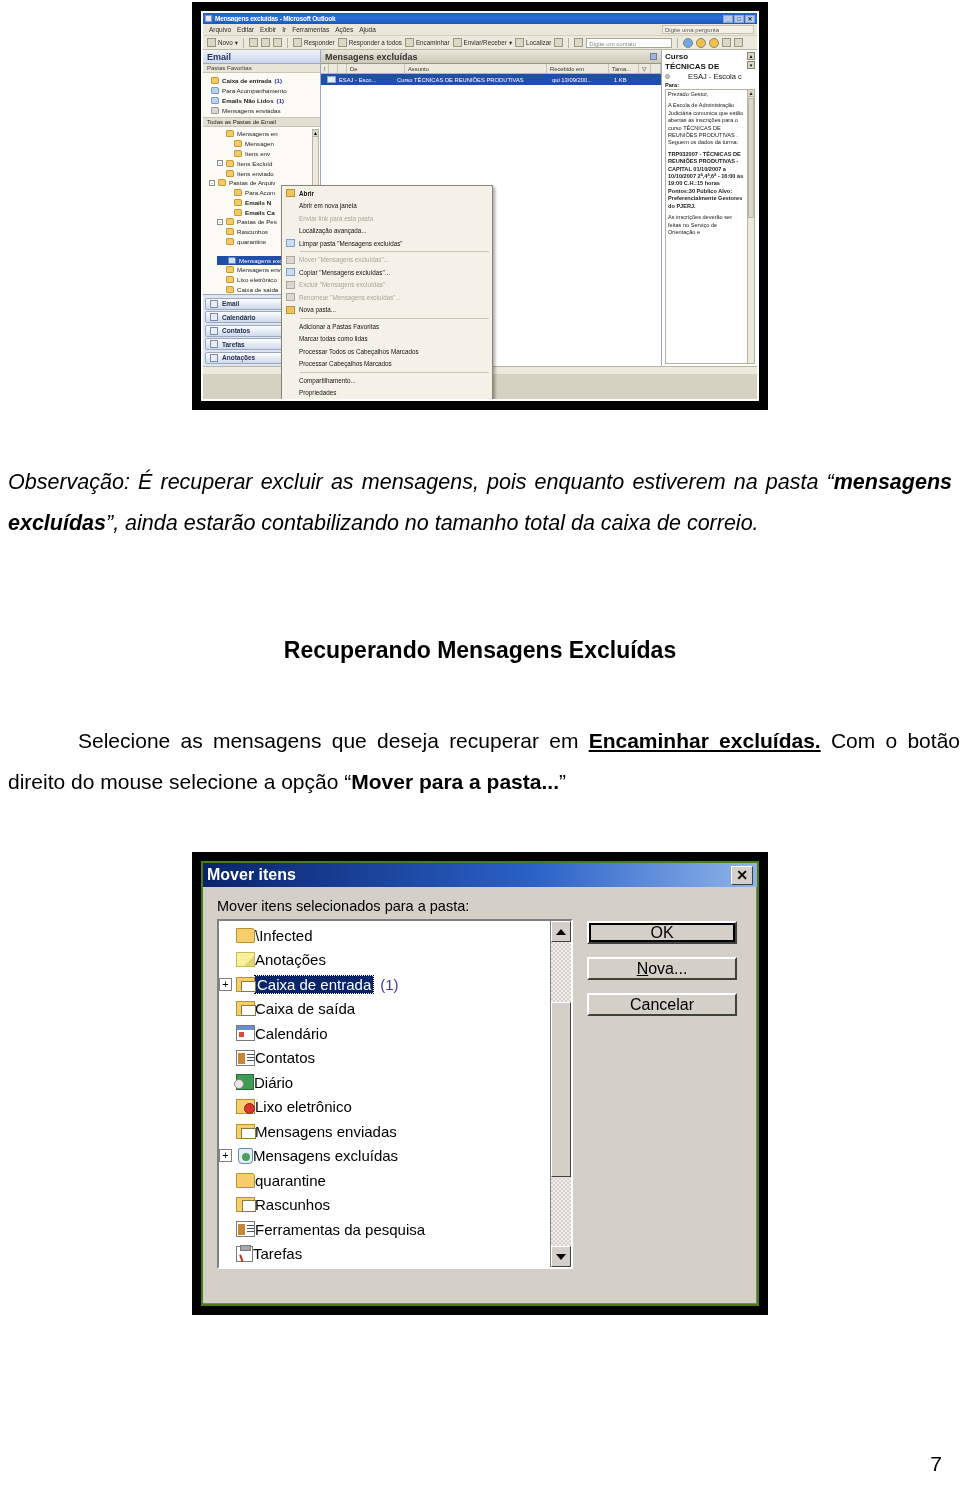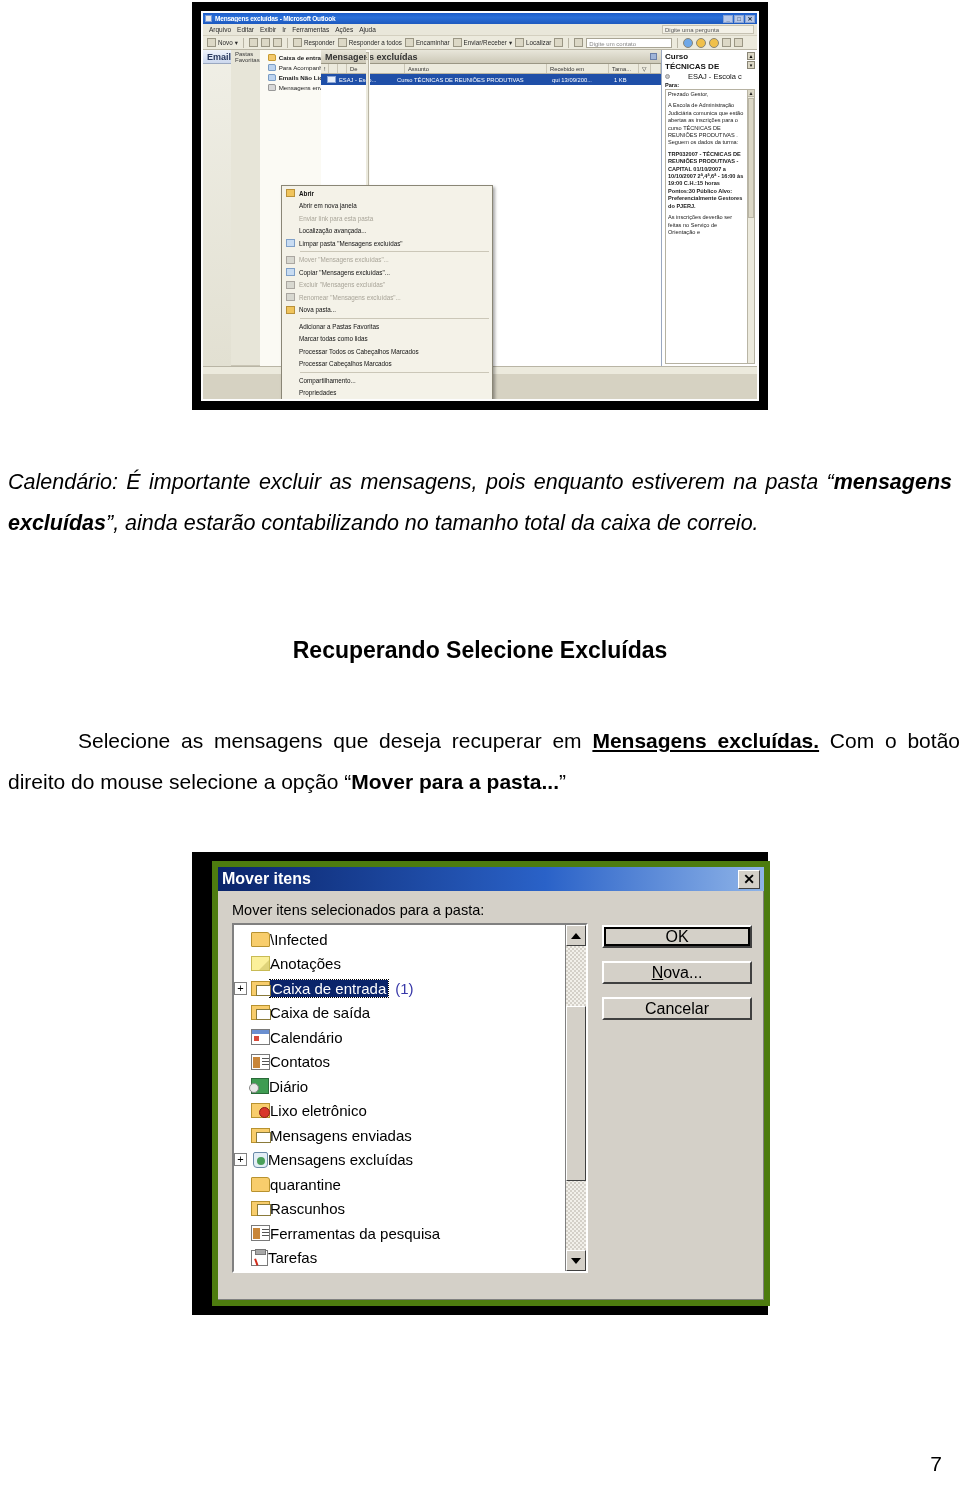--- a/index.html
+++ b/index.html
@@ -88,21 +88,21 @@
     width:10px; height:10px; border-radius:50%;
     border:1px solid #8a8676;
   }
 
   .ol-body { display:flex; height: 316px; background:#8ba4cc; }
 
   
   .ol-nav {
     width: 118px; background: linear-gradient(to bottom,#f0efe6,#e2e0d2);
     border-right:1px solid #9aa8c0;
-    display:flex; flex-direction:row;
+    display:flex; flex-direction:column;
   }
   .ol-nav-title {
     height: 14px;
     background: linear-gradient(to bottom,#eff3fb,#ccd8ee);
     font-size: 9px; font-weight:bold; color:#27375c;
     padding-left:4px; line-height:14px;
     border-bottom:1px solid #9aa8c0;
   }
   .ol-fav-head {
     font-size:6px; color:#3a3a3a; background:#e7e5d8;
@@ -236,22 +236,22 @@
     width:9px;height:8px;display:block;background:#f0c45c;border:1px solid #b9913a;
     font-style:normal;
   }
   .ctxmenu .ci .gut i.g { background:#d8d8d0; border-color:#aaa6a0;}
   .ctxmenu .ci .gut i.b { background:#c8dcf2; border-color:#7fa0c8;}
   .ctxmenu .ci.bold { font-weight:bold; }
   .ctxmenu .sepline { height:1px; background:#cbc7b8; margin:1.5px 3px 1.5px 18px; }
 
   
   #dialog-shot { left:192px; top:852px; width:576px; height:463px; }
-  .dlg { width:100%; height:100%; background:#d4d0c8; border:6px solid #4d7c0f; position:relative;
-         box-shadow: inset -1px -1px 0 #808080; padding:0;margin-left:11px; }
+  .dlg { width:100%; height:100%; background:#d4d0c8; border:2px solid #4d7c0f; position:relative;
+         box-shadow: inset -1px -1px 0 #808080; padding:0; }
   .dlg-title {
     height: 24px;
     background: linear-gradient(to right,#0a246a 0%, #2a62c8 60%, #8fb4e8 100%);
     display:flex; align-items:center; padding:0 4px;
     color:#fff; font-size:16px; font-weight:bold;
   }
   .dlg-title .t { flex:1 1 auto; }
   .dlg-x {
     width:22px;height:19px; background:#d4d0c8;
     border:1px solid #fff; border-right-color:#404040; border-bottom-color:#404040;
@@ -698,27 +698,27 @@
           <div class="ci">
             <span class="gut"></span>
             <span>Propriedades</span>
           </div>
         </div>
 
    </div>
   </div>
 
   <div class="doc-note">
-    <span>Calendário: É importante excluir as mensagens, pois enquanto estiverem na pasta “</span><b>mensagens excluídas</b><span>”, ainda estarão contabilizando no tamanho total da caixa de correio.</span>
+    <span>Observação: É recuperar excluir as mensagens, pois enquanto estiverem na pasta “</span><b>mensagens excluídas</b><span>”, ainda estarão contabilizando no tamanho total da caixa de correio.</span>
   </div>
 
-  <div class="doc-h2">Recuperando Selecione Excluídas</div>
+  <div class="doc-h2">Recuperando Mensagens Excluídas</div>
 
   <div class="doc-p">
-    <span>Selecione  as mensagens que deseja recuperar em </span><span class="ul">Mensagens excluídas.</span><span> Com o botão direito do mouse selecione a opção “</span><b>Mover para a pasta...</b><span>”</span>
+    <span>Selecione  as mensagens que deseja recuperar em </span><span class="ul">Encaminhar excluídas.</span><span> Com o botão direito do mouse selecione a opção “</span><b>Mover para a pasta...</b><span>”</span>
   </div>
 
   <div class="shot" id="dialog-shot">
     <div class="dlg">
       <div class="dlg-title">
         <span class="t">Mover itens</span>
         <span class="dlg-x">✕</span>
       </div>
       <div class="dlg-label">Mover itens selecionados para a pasta:</div>
       <div class="dlg-main">

